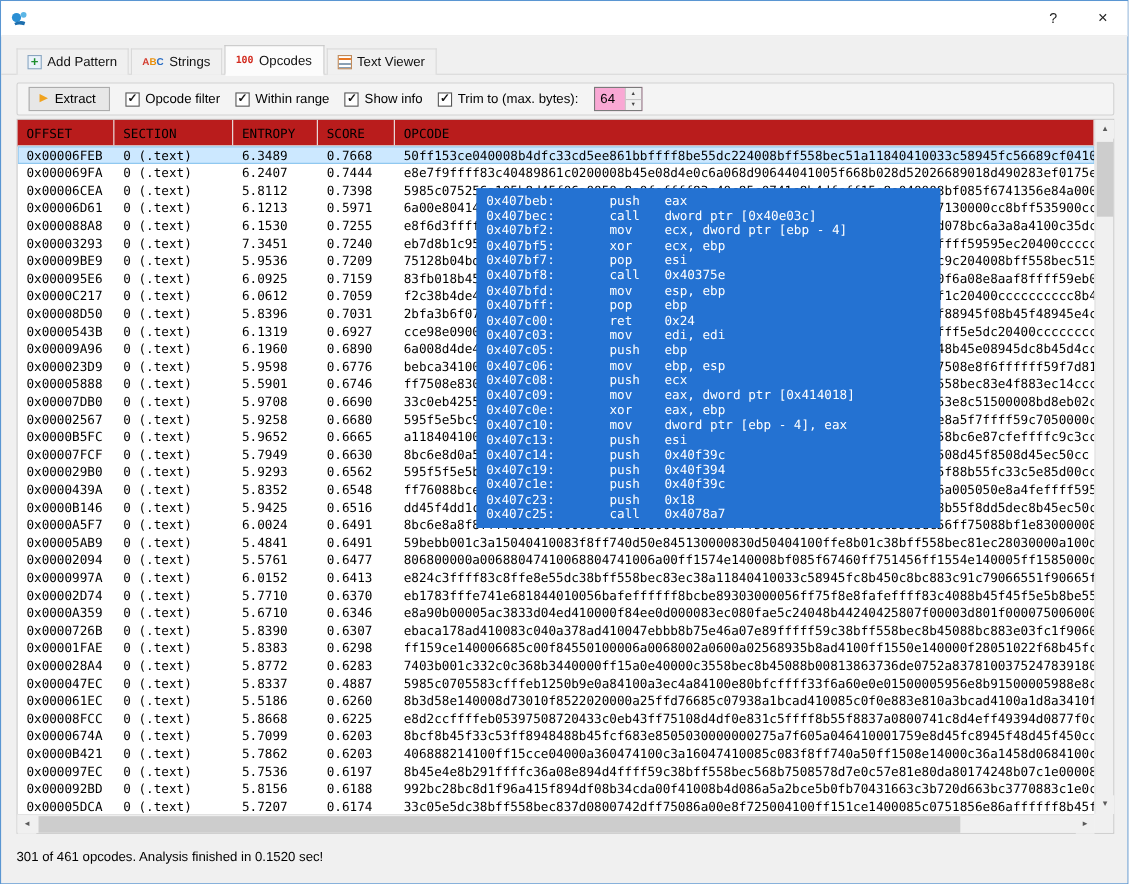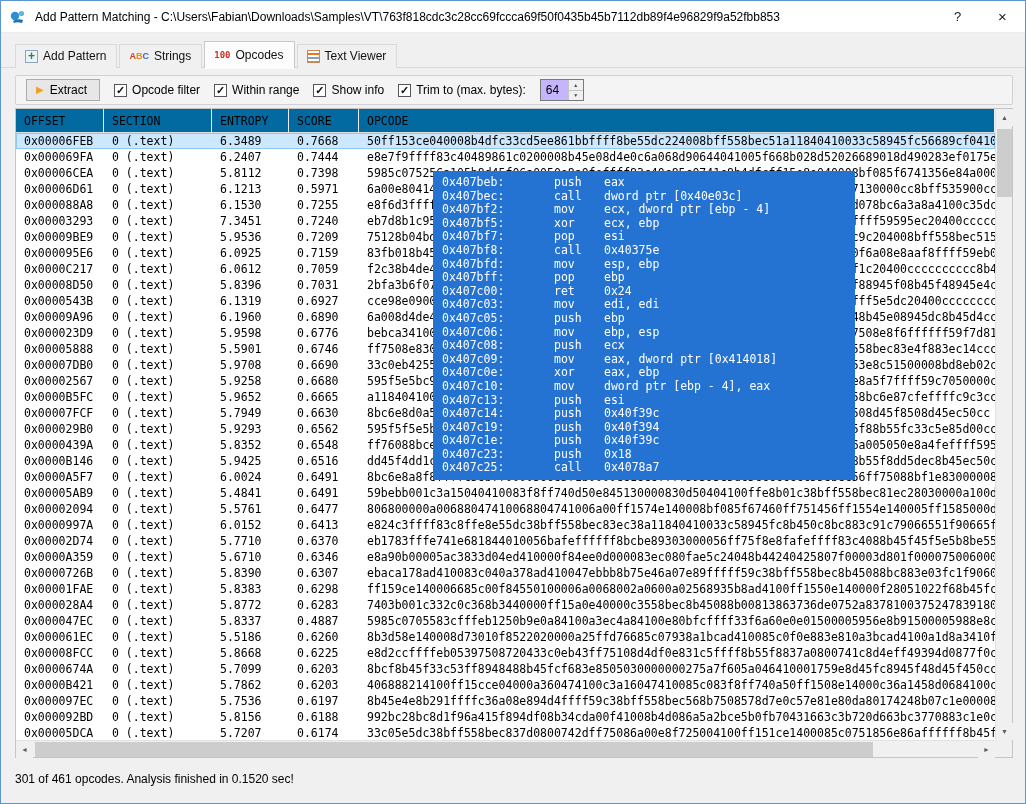--- a/index.html
+++ b/index.html
@@ -70,38 +70,38 @@
     background: #e7e7e7; border: 1px solid #acacac; padding: 2px 12px 3px 9px; height: 22px;
   }
   .ext-ic { color: #f0a21e; font-size: 10px; line-height: 10px; }
   .cb { display: inline-flex; align-items: center; gap: 5px; font-size: 12px; color: #000; }
   .cb .box {
     width: 13px; height: 13px; background: #fff; border: 1px solid #555;
     display: inline-flex; align-items: center; justify-content: center;
     font-size: 11px; line-height: 11px; color: #111; font-weight: bold;
   }
   .spinner {
-    display: inline-flex; height: 22px; border: 1px solid #7a7a7a; background: #c4b5fd; width: 44px;
+    display: inline-flex; height: 22px; border: 1px solid #7a7a7a; background: #f9a8d4; width: 44px;
   }
   .spin-val { flex: 1; font-size: 12px; padding: 3px 0 0 5px; color: #000; }
   .spin-btns { width: 15px; display: flex; flex-direction: column; border-left: 1px solid #c5c5c5; }
   .spin-btn {
     flex: 1; display: flex; align-items: center; justify-content: center;
     font-size: 5px; color: #444; background: #f0f0f0;
   }
   .spin-btn + .spin-btn { border-top: 1px solid #c5c5c5; }
 
   
   .listview {
     position: absolute; top: 107px; left: 14px; width: 998px; height: 650px;
     background: #fff; border: 1px solid #c5c5c5;
   }
   .lv-header {
     position: absolute; top: 0; left: 0; right: 17px; height: 24px;
-    display: flex; background: #0369a1; border-bottom: 1px solid #dcdcdc;
+    display: flex; background: #b91c1c; border-bottom: 1px solid #dcdcdc;
     font-family: "DejaVu Sans Mono", monospace; font-size: 11.5px; color: #000;
   }
   .lv-h { padding: 5px 0 0 8px; border-right: 1px solid #ededed; white-space: nowrap; overflow: hidden; }
   .c-offset  { width: 88px;  flex: 0 0 88px; }
   .c-section { width: 108px; flex: 0 0 108px; }
   .c-entropy { width: 77px;  flex: 0 0 77px; }
   .c-score   { width: 70px;  flex: 0 0 70px; }
   .c-opcode  { flex: 1 1 auto; overflow: hidden; }
 
   .lv-body { position: absolute; top: 24px; left: 0; right: 17px; bottom: 17px; overflow: hidden; }
@@ -160,21 +160,20 @@
 <body>
 
 <div class="window">
 
   <div class="titlebar">
     <svg class="app-icon" viewBox="0 0 18 18">
       <circle cx="6" cy="8" r="4.2" fill="#2a8fd4"></circle>
       <circle cx="12.5" cy="5.5" r="2.6" fill="#5cb6e6"></circle>
       <path d="M4 13 Q9 10 14 12 L13 15 Q8 13.5 5 15 Z" fill="#1d6fae"></path>
     </svg>
-    <span class="title-text">Add Pattern Matching - C:\Users\Fabian\Downloads\Samples\VT\763f818cdc3c28cc69fccca69f50f0435b45b7112db89f4e96829f9a52fbb853</span>
     <div class="tb-buttons">
       <div class="tb-btn">
           <span>?</span>
         </div>
       <div class="tb-btn close">
           <span>×</span>
         </div>
     </div>
   </div>
 

